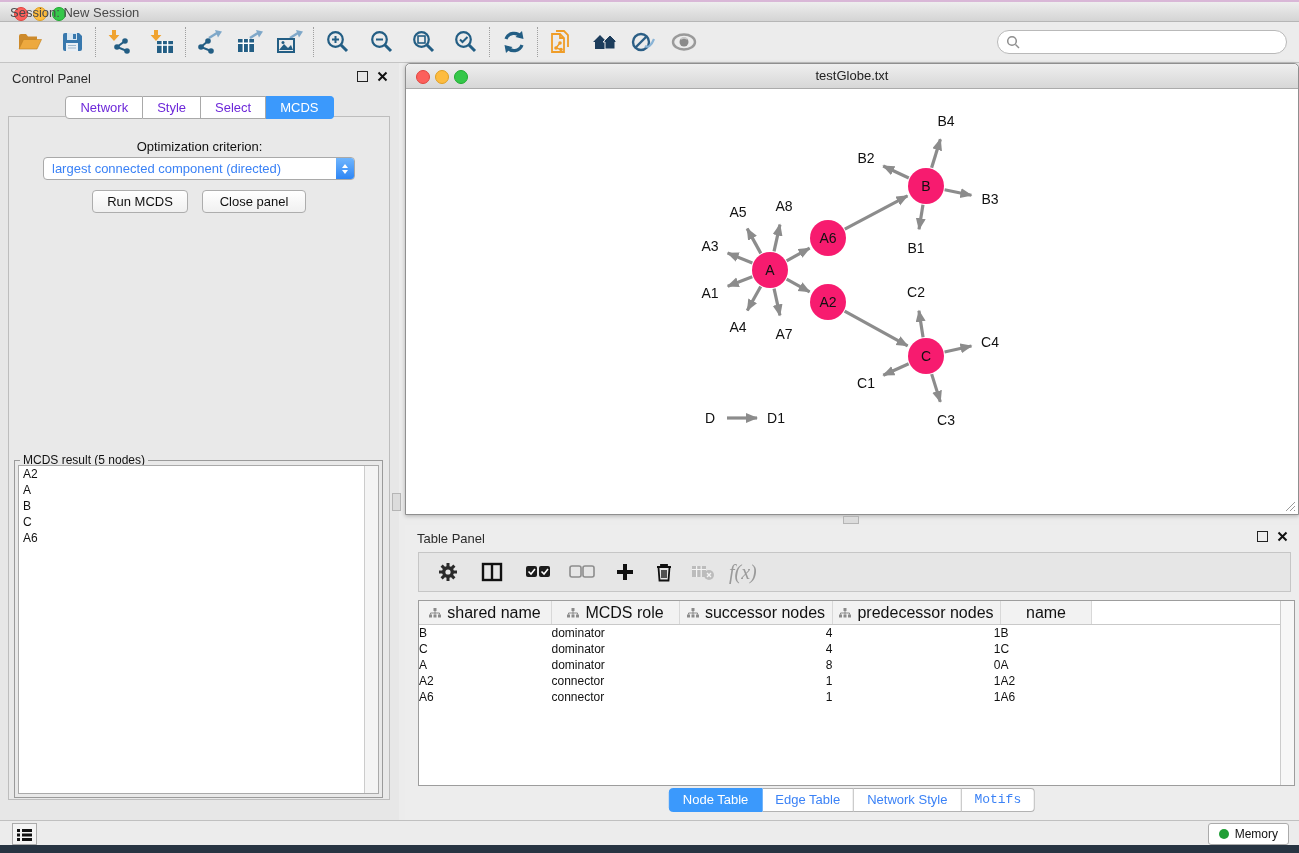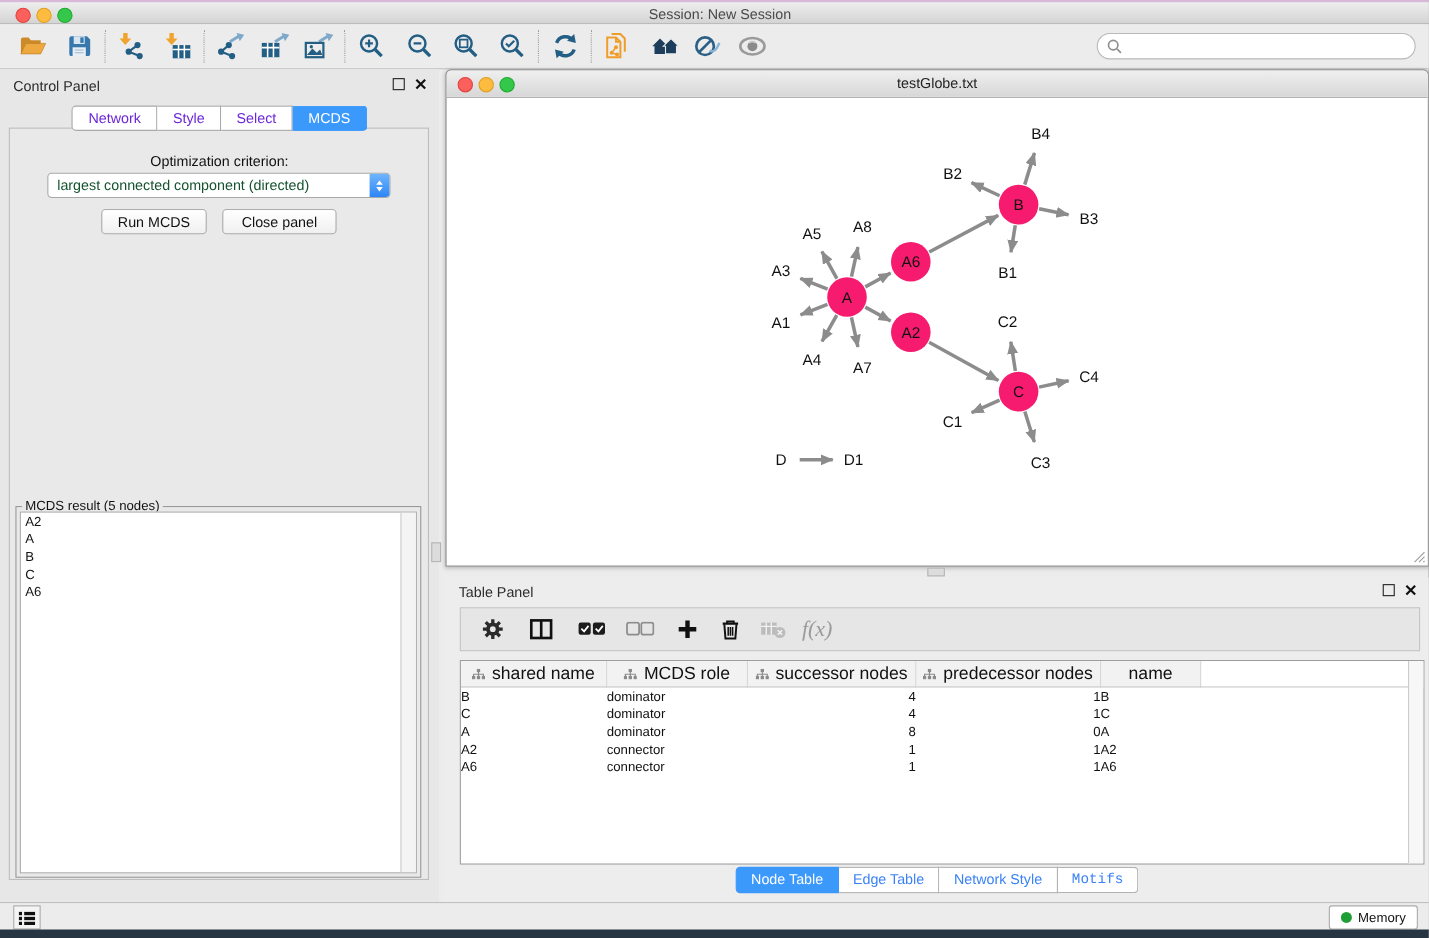--- a/index.html
+++ b/index.html
@@ -4,40 +4,40 @@
 <style>
   html,body{margin:0;padding:0;background:#222;}
   #app{position:relative;width:1299px;height:853px;background:#ececec;font-family:"Liberation Sans",sans-serif;overflow:hidden;-webkit-font-smoothing:antialiased;}
   .abs{position:absolute;}
   
   #titlebar{left:0;top:0;width:1299px;height:22px;background:linear-gradient(#eee,#d4d4d4);border-top:2px solid #d9b7d7;border-bottom:1px solid #b6b6b6;box-sizing:border-box;}
   .tl{width:12px;height:12px;border-radius:50%;position:absolute;top:5px;}
   .tl.r{background:#fc605c;border:1px solid #e0443e;}
   .tl.y{background:#fdbc40;border:1px solid #dfa023;}
   .tl.g{background:#34c749;border:1px solid #1eab30;}
-  #titlebar .title{position:absolute;left:10px;right:0;top:3px;text-align:center;font-size:13px;color:#4a4a4a;}
+  #titlebar .title{position:absolute;left:10px;right:0;top:3px;text-align:left;font-size:13px;color:#4a4a4a;}
   
   #toolbar{left:0;top:22px;width:1299px;height:41px;background:#ececec;border-bottom:1px solid #c4c4c4;display:flex;align-items:center;box-sizing:border-box;}
   .ticon{width:28px;height:28px;display:flex;align-items:center;justify-content:center;flex:none;}
   .tsep{width:1px;height:30px;border-left:1px dotted #9f9f9f;margin:0 9px;flex:none;}
   #searchbox{margin-left:auto;margin-right:12px;width:290px;height:24px;border:1px solid #b9b9b9;border-radius:12px;background:#fff;display:flex;align-items:center;padding-left:8px;box-sizing:border-box;}
   
   #control-panel{left:0;top:63px;width:399px;height:757px;background:#e7e7e7;box-sizing:border-box;}
   #cp-title{position:absolute;left:12px;top:8px;font-size:13px;color:#2b2b2b;}
   .winbtns{position:absolute;top:8px;display:flex;gap:9px;align-items:center;}
   .boxicon{width:9px;height:9px;border:1.4px solid #222;display:inline-block;}
   #cp-body{position:absolute;left:8px;top:53px;width:382px;height:684px;background:#e9e9e9;border:1px solid #bdbdbd;box-sizing:border-box;}
   #cp-tabs{position:absolute;left:0;top:33px;width:399px;display:flex;justify-content:center;z-index:2;}
   .cp-tab{height:21px;line-height:21px;padding:0 14px;font-size:13px;background:#fff;border:1px solid #a9a9a9;border-left:none;color:#6d28d9;}
   .cp-tab:first-child{border-left:1px solid #a9a9a9;border-radius:4px 0 0 4px;}
   .cp-tab:last-child{border-radius:0 4px 4px 0;}
   .cp-tab.active{background:#3b99fc;border-color:#3b99fc;color:#fff;}
   #opt-label{position:absolute;left:0;width:399px;top:76px;text-align:center;font-size:13px;color:#111;}
   #dropdown{position:absolute;left:43px;top:94px;width:312px;height:23px;background:#fff;border:1px solid #a9a9a9;border-radius:4px;box-sizing:border-box;display:flex;align-items:center;}
-  #dropdown .val{flex:1;font-size:13px;padding-left:8px;color:#14532d;white-space:nowrap;overflow:hidden;}
+  #dropdown .val{flex:1;font-size:13px;padding-left:8px;color:#3b82f6;white-space:nowrap;overflow:hidden;}
   #dropdown .stepper{width:18px;height:21px;background:linear-gradient(#6fb5fd,#2e86f5);border-radius:0 3px 3px 0;display:flex;flex-direction:column;align-items:center;justify-content:center;color:#fff;}
   .chev{width:0;height:0;border-left:3.5px solid transparent;border-right:3.5px solid transparent;}
   .chev.up{border-bottom:4px solid #fff;margin-bottom:2px;}
   .chev.dn{border-top:4px solid #fff;}
   .pbutton{position:absolute;top:127px;height:23px;background:linear-gradient(#fff,#f0f0f0);border:1px solid #adadad;border-radius:4px;font-size:13px;color:#111;display:flex;align-items:center;justify-content:center;box-sizing:border-box;}
   #mcds-group{position:absolute;left:14px;top:397px;width:369px;height:338px;border:1px solid #9a9a9a;box-sizing:border-box;}
   #mcds-legend{position:absolute;left:5px;top:-8px;background:#e9e9e9;padding:0 3px;font-size:12px;color:#111;}
   #mcds-list{position:absolute;left:3px;top:4px;right:3px;bottom:3px;background:#fff;border:1px solid #aaa;overflow:hidden;}
   #mcds-scroll{position:absolute;right:0;top:0;width:13px;bottom:0;background:#f4f4f4;border-left:1px solid #ccc;}
   .mcds-item{font-size:12px;line-height:16px;padding-left:4px;color:#111;}

